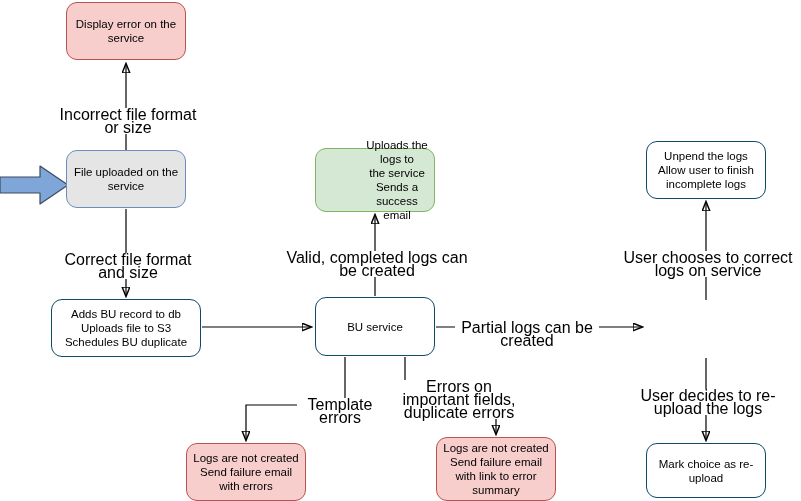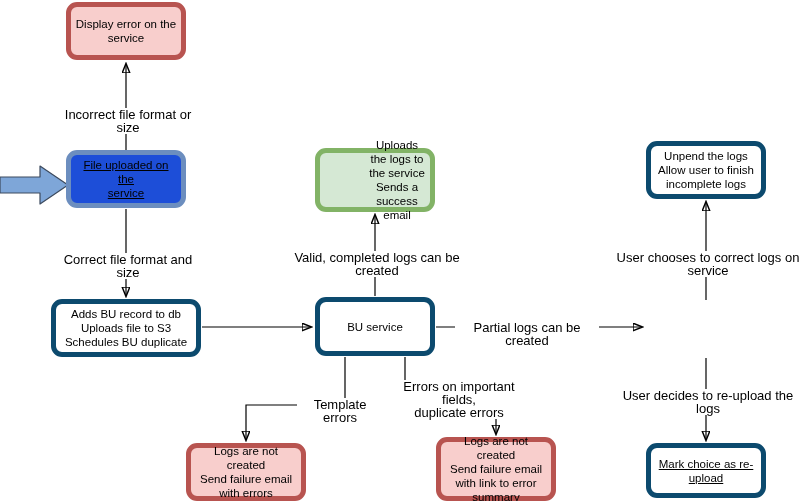--- a/index.html
+++ b/index.html
@@ -11,41 +11,41 @@
     position: relative;
     width: 801px;
     height: 501px;
     background: #ffffff;
     overflow: hidden;
     font-family: "Liberation Sans", sans-serif;
   }
   .node {
     position: absolute;
     box-sizing: border-box;
-    border: 5px solid #0c4a6e;
+    border: 1px solid #0c4a6e;
     border-radius: 11px;
     display: flex;
     align-items: center;
     justify-content: center;
     text-align: center;
     font-size: 11.5px;
     line-height: 14px;
     color: #000000;
     padding: 2px 4px;
     white-space: pre-line;
   }
   .node.plain   { background: #ffffff; }
   .node.pink    { background: #f8cecc; border-color: #b85450; }
-  .node.blue    { background: #1d4ed8; border-color: #6c8ebf; text-decoration: underline; }
+  .node.blue    { background: #e5e5e5; border-color: #6c8ebf; }
   .node.green   { background: #d5e8d4; border-color: #82b366; }
   .node.yellow  { background: #fff2cc; border-color: #d6b656; }
 
   .edge-label {
     position: absolute;
-    font-size: 13px;
+    font-size: 16px;
     line-height: 13px;
     color: #000000;
     text-align: center;
     white-space: pre-line;
     background: #ffffff;
     padding: 0 2px;
   }
   svg.wires {
     position: absolute;
     left: 0;
@@ -124,21 +124,21 @@
   <div class="node pink" style="left:436px; top:437px; width:120px; height:64px;">Logs are not created
 Send failure email
 with link to error
 summary</div>
 
   <div class="node plain" style="left:646px; top:141px; width:120px; height:58px;">Unpend the logs
 Allow user to finish
 incomplete logs</div>
 
 
-  <div class="node plain" style="left:646px; top:443px; width:120px; height:55px;text-decoration:underline;">Mark choice as re-
+  <div class="node plain" style="left:646px; top:443px; width:120px; height:55px;">Mark choice as re-
 upload</div>
 
   <div class="edge-label" style="left:55px; top:108px; width:142px;">Incorrect file format or size</div>
 
   <div class="edge-label" style="left:55px; top:253px; width:142px;">Correct file format and size</div>
 
   <div class="edge-label" style="left:281px; top:251px; width:188px;">Valid, completed logs can be created</div>
 
   <div class="edge-label" style="left:455px; top:321px; width:140px;">Partial logs can be created</div>
 

